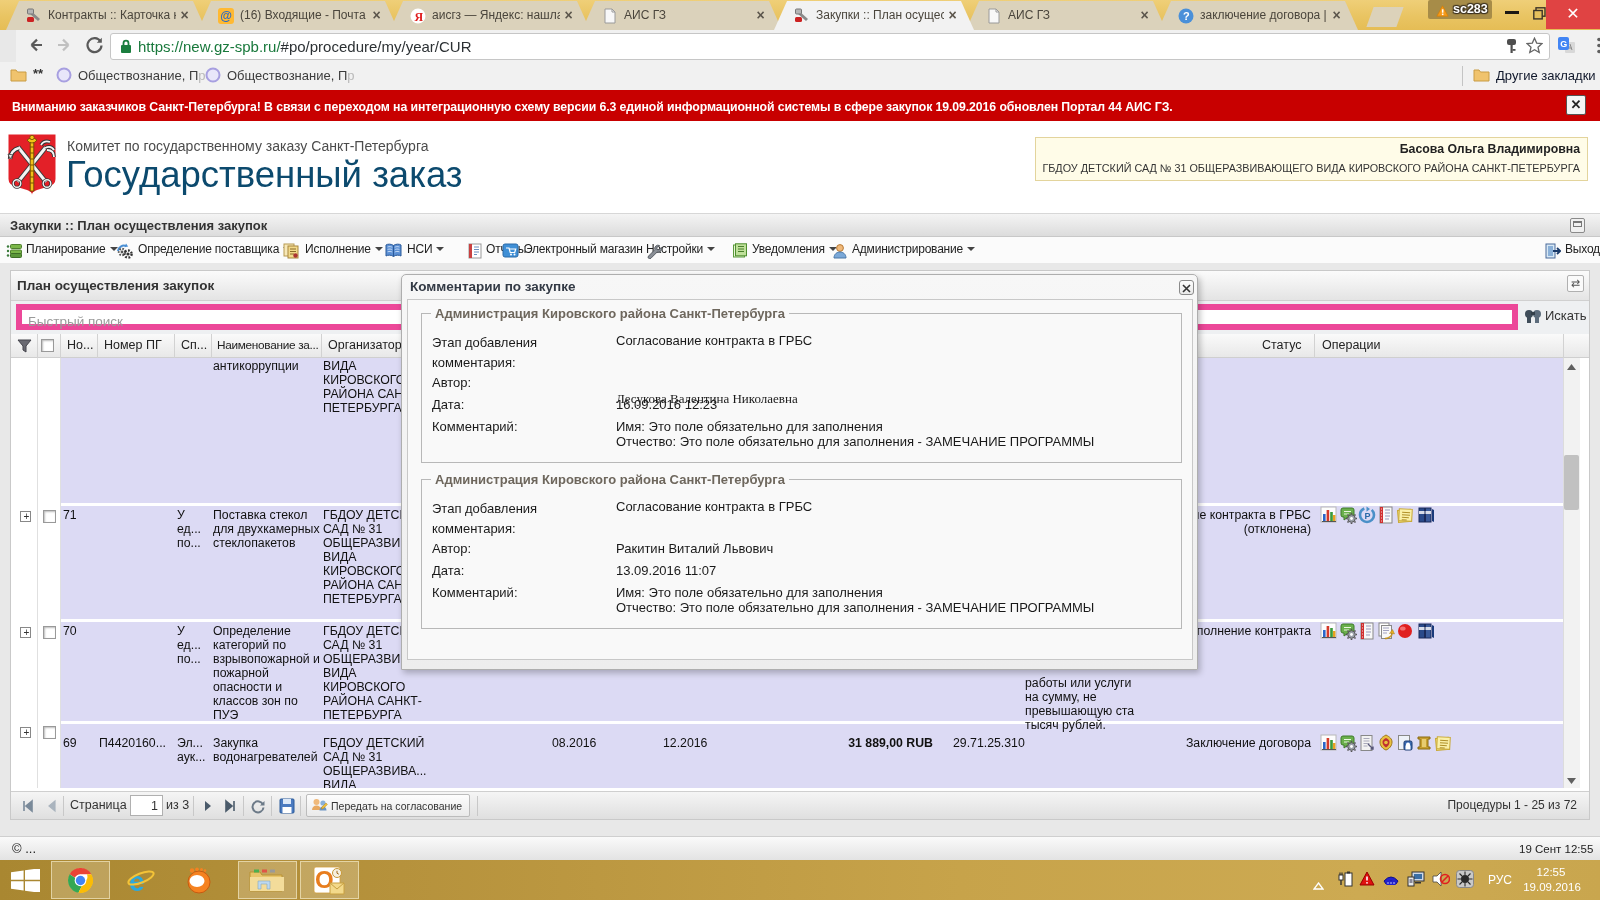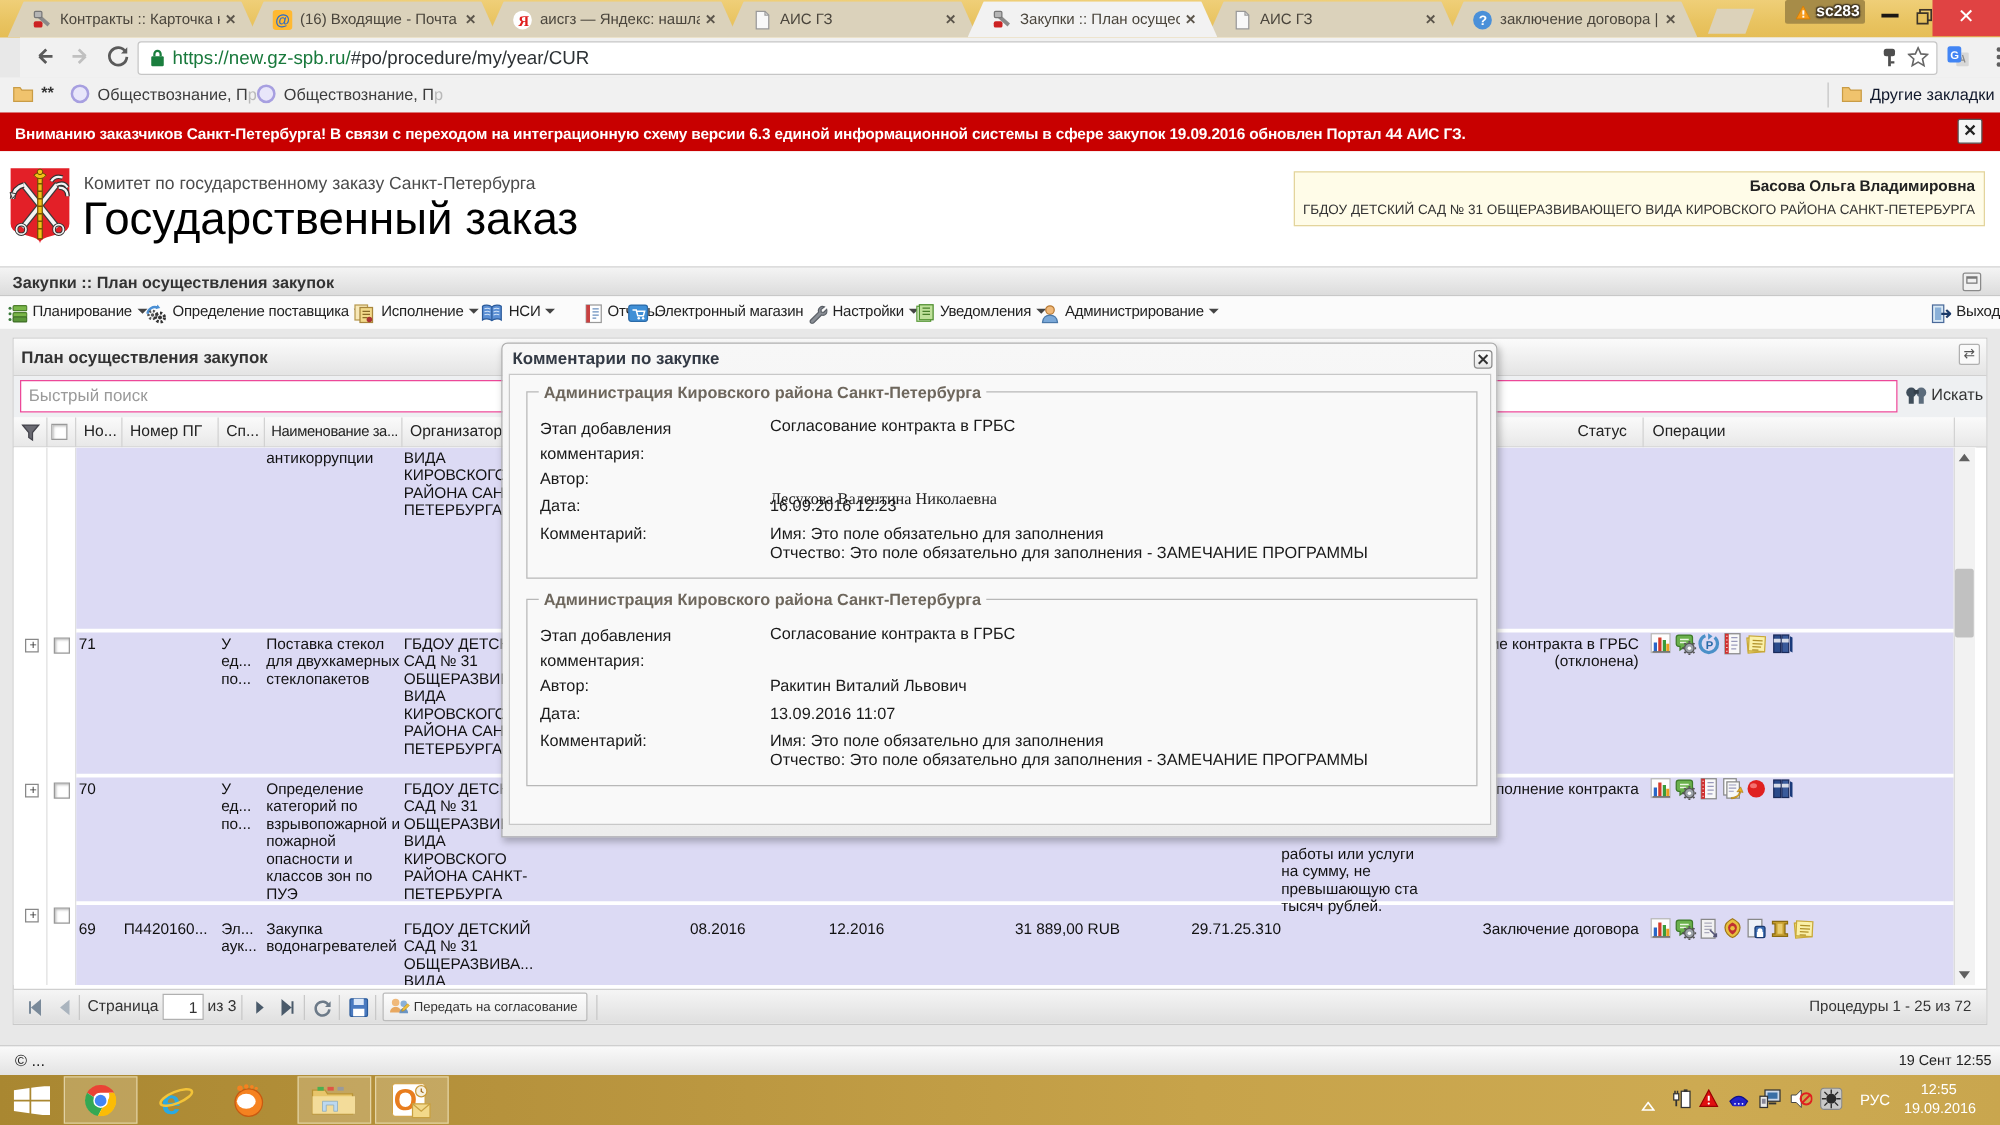--- a/index.html
+++ b/index.html
@@ -257,21 +257,21 @@
         <path d="M3 26 l-2 -5 l5 1 Z" fill="#e8e8e8" stroke="#333" stroke-width="0.8"></path>
         <path d="M38 15 q6 -3 9 2 M40 17 q7 0 7 7 M34 12 q3 -5 9 -3" stroke="#333" stroke-width="3.6" fill="none"></path>
         <path d="M38 15 q6 -3 9 2 M40 17 q7 0 7 7 M34 12 q3 -5 9 -3" stroke="#f4f4f4" stroke-width="1.8" fill="none"></path>
         <rect x="23.2" y="9" width="3.6" height="49" fill="#f2c118" stroke="#6a4a00" stroke-width="0.9"></rect>
         <path d="M20 7 q5 -4 10 0 q-2 3 -5 3 q-3 0 -5 -3 Z" fill="#f2c118" stroke="#6a4a00" stroke-width="0.8"></path>
         <circle cx="25" cy="4.5" r="2.2" fill="#f2c118" stroke="#6a4a00" stroke-width="0.8"></circle>
         <path d="M23 14 h4 M23 20 h4 M23 26 h4 M23 32 h4 M23 38 h4 M23 44 h4 M23 50 h4" stroke="#7a5500" stroke-width="1.2"></path>
       </svg>
     </div>
     <div class="abs" style="left:67px;top:17px;font-size:14px;color:#4c4c4c;">Комитет по государственному заказу Санкт-Петербурга</div>
-    <div class="abs" style="left:66px;top:33px;font-size:36.5px;color:#000000;white-space:nowrap;">Государственный заказ</div>
+    <div class="abs" style="left:66px;top:33px;font-size:36.5px;color:#0c4a6e;white-space:nowrap;">Государственный заказ</div>
     <div class="abs" style="left:1035px;top:16px;width:553px;height:44px;background:#fffce8;border:1px solid #e3d49c;"></div>
     <div class="abs" style="left:900px;top:21px;width:680px;text-align:right;font-size:12.3px;font-weight:bold;color:#222;white-space:nowrap;">Басова Ольга Владимировна</div>
     <div class="abs" style="left:900px;top:41px;width:680px;text-align:right;font-size:10.8px;color:#333;white-space:nowrap;">ГБДОУ ДЕТСКИЙ САД № 31 ОБЩЕРАЗВИВАЮЩЕГО ВИДА КИРОВСКОГО РАЙОНА САНКТ-ПЕТЕРБУРГА</div>
   </div>
   <div id="crumbbar" class="abs">
     <div class="abs" style="left:10px;top:4px;font-size:13px;font-weight:bold;color:#333;">Закупки :: План осуществления закупок</div>
     <div class="abs" style="left:1570px;top:4px;width:15px;height:15px;border:1px solid #8a8a8a;background:#f0f0f0;border-radius:2px;">
         <div class="abs" style="left:2px;top:2px;width:9px;height:6px;border:1px solid #777;border-top:2px solid #777;"></div>
       </div>
   </div>
@@ -329,21 +329,21 @@
             <path d="M4 5 h3 l1.2 4.5 h4.5 l1-3.5 h-6" stroke="#fff" stroke-width="1.2" fill="none"></path>
             <circle cx="9" cy="11.5" r="1" fill="#fff"></circle>
             <circle cx="12.5" cy="11.5" r="1" fill="#fff"></circle>
           </svg></div>
       <span style="margin-left:22px;">Электронный магазин</span>
     </div>
     <div class="abs mitem" style="left:646px;">
       <div class="abs mico"><svg width="16" height="16" viewBox="0 0 16 16">
             <path d="M13.5 2.5 a3.4 3.4 0 0 0-4.6 4.2 L2.6 13 a1.6 1.6 0 0 0 2.3 2.3 L11.2 9 a3.4 3.4 0 0 0 4.2-4.6 L13 6.8 L11 6.6 10.8 4.6 Z" fill="#8a8f96" stroke="#5a5f66"></path>
           </svg></div>
-      <span style="margin-left:20px;">Настройки</span><span class="marr"></span>
+      <span style="">Настройки</span><span class="marr"></span>
     </div>
     <div class="abs mitem" style="left:732px;">
       <div class="abs mico"><svg width="16" height="16" viewBox="0 0 16 16">
             <rect x="1.5" y="2" width="11" height="12" fill="#e8f5d8" stroke="#5a9a3a"></rect>
             <rect x="3.5" y="0.8" width="11" height="12" fill="#bfe09a" stroke="#4e8e2e"></rect>
             <path d="M6 3.5 h6 M6 6 h6 M6 8.5 h6" stroke="#487f2a" stroke-width="1"></path>
           </svg></div>
       <span style="margin-left:20px;">Уведомления</span><span class="marr"></span>
     </div>
     <div class="abs mitem" style="left:832px;">
@@ -361,21 +361,21 @@
           </svg></div>
       <span style="margin-left:20px;">Выход</span>
     </div>
   </div>
   <div id="panel" class="abs">
     <div id="panelhdr" class="abs">
       <div class="abs" style="left:6px;top:7px;font-size:13.5px;font-weight:bold;color:#333;">План осуществления закупок</div>
       <div class="abs" style="left:1556px;top:4px;width:17px;height:17px;border:1px solid #b0b0b0;border-radius:2px;background:#fafafa;text-align:center;font-size:11px;color:#555;line-height:15px;">⇄</div>
     </div>
     <div id="searchrow" class="abs">
-      <div class="abs" style="left:5px;top:3px;width:1502px;height:26px;background:#fff;border:1px solid #ec4899;font-size:13.5px;color:#9a9a9a;line-height:24px;padding-left:6px;">Быстрый поиск</div>
+      <div class="abs" style="left:5px;top:3px;width:1502px;height:26px;background:#fff;border:6px solid #ec4899;font-size:13.5px;color:#9a9a9a;line-height:24px;padding-left:6px;">Быстрый поиск</div>
       <div class="abs" style="left:1512px;top:5px;width:20px;height:20px;"><svg width="20" height="20" viewBox="0 0 20 20">
             <circle cx="6" cy="8" r="4" fill="#3f4d5a"></circle>
             <circle cx="14" cy="8" r="4" fill="#5c6c7c"></circle>
             <rect x="4" y="11" width="4" height="6" fill="#3f4d5a"></rect>
             <rect x="12" y="11" width="4" height="6" fill="#5c6c7c"></rect>
             <rect x="8" y="6" width="4" height="3" fill="#333f4a"></rect>
           </svg></div>
       <div class="abs" style="left:1534px;top:7px;font-size:13px;color:#333;">Искать</div>
     </div>
     <div id="thead" class="abs">
@@ -451,21 +451,21 @@
           <div class="abs" style="left:1px;top:-1px;width:9px;font-size:10px;color:#333;text-align:center;line-height:11px;">+</div>
         </div>
       <div class="abs" style="left:32px;top:368px;width:13px;height:13px;background:#fff;border:1px solid #999;box-shadow:inset 1px 1px 2px #bbb;"></div>
       <div class="abs cell" style="left:52px;top:378px;">69</div>
       <div class="abs cell" style="left:88px;top:378px;">П4420160...</div>
       <div class="abs cell" style="left:166px;top:378px;">Эл...<br>аук...</div>
       <div class="abs cell" style="left:202px;top:378px;width:109px;white-space:nowrap;overflow:hidden;">Закупка<br>водонагревателей</div>
       <div class="abs cell" style="left:312px;top:378px;width:103px;white-space:nowrap;overflow:hidden;">ГБДОУ ДЕТСКИЙ<br>САД № 31<br>ОБЩЕРАЗВИВА...<br>ВИДА<br>КИРОВСКОГО</div>
       <div class="abs cell" style="left:541px;top:378px;">08.2016</div>
       <div class="abs cell" style="left:652px;top:378px;">12.2016</div>
-      <div class="abs cell" style="left:710px;top:378px;width:175px;text-align:right;">31 889,00 RUB</div>
+      <div class="abs cell" style="left:747px;top:378px;width:175px;text-align:right;font-weight:bold;">31 889,00 RUB</div>
       <div class="abs cell" style="left:942px;top:378px;">29.71.25.310</div>
       <div class="abs cell" style="left:1000px;top:378px;width:300px;text-align:right;white-space:nowrap;">Заключение договора</div>
       <div class="abs" style="left:1309px;top:376px;"><svg width="145" height="18">
             <use href="#icoChart" x="0"></use>
             <use href="#icoGearG" x="19"></use>
             <use href="#icoDocG" x="38"></use>
             <use href="#icoEagle" x="57"></use>
             <use href="#icoShld" x="76"></use>
             <use href="#icoScrl" x="95"></use>
             <use href="#icoNotes" x="114"></use>

